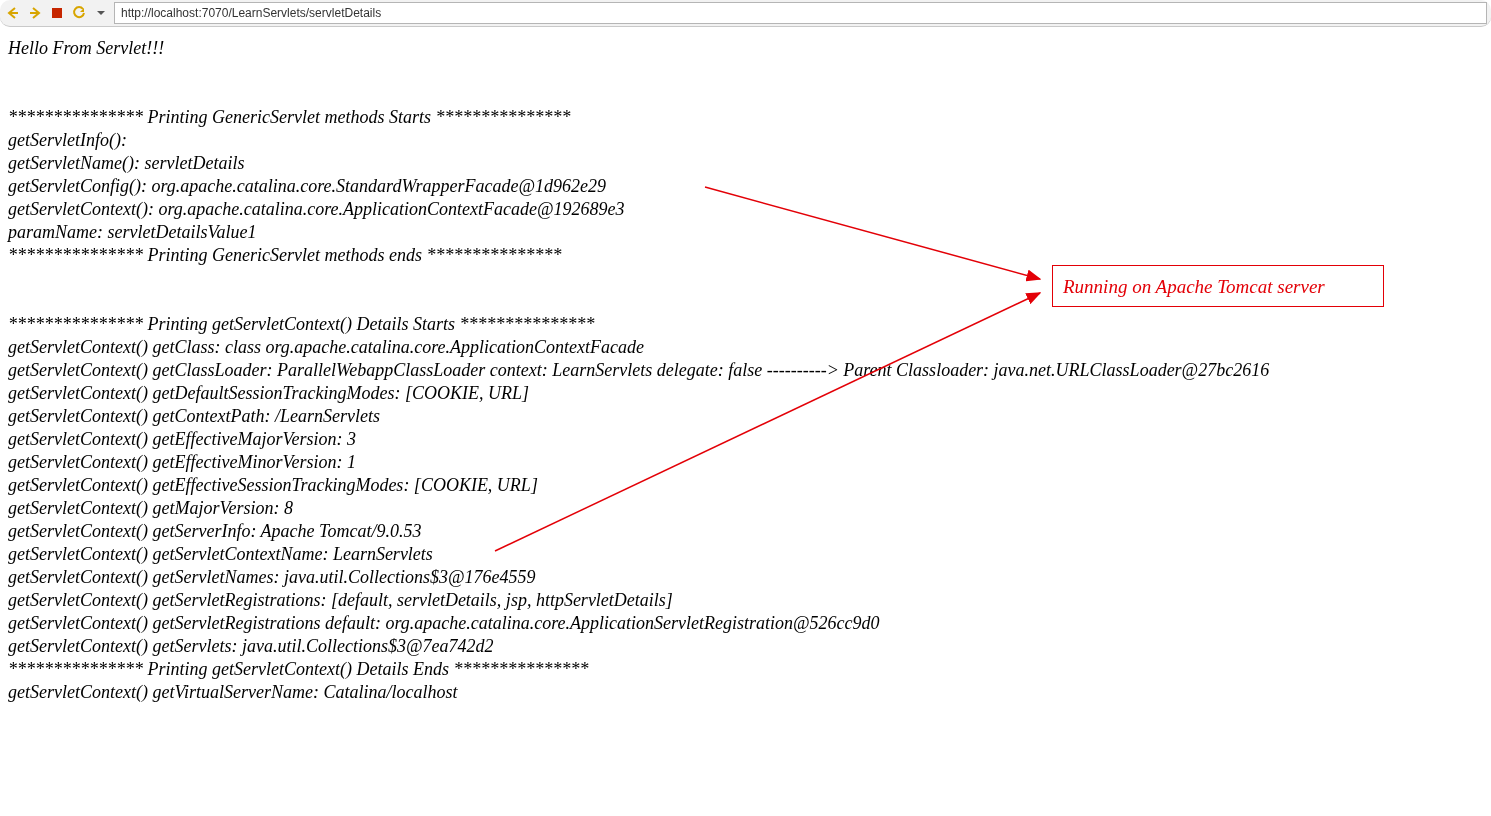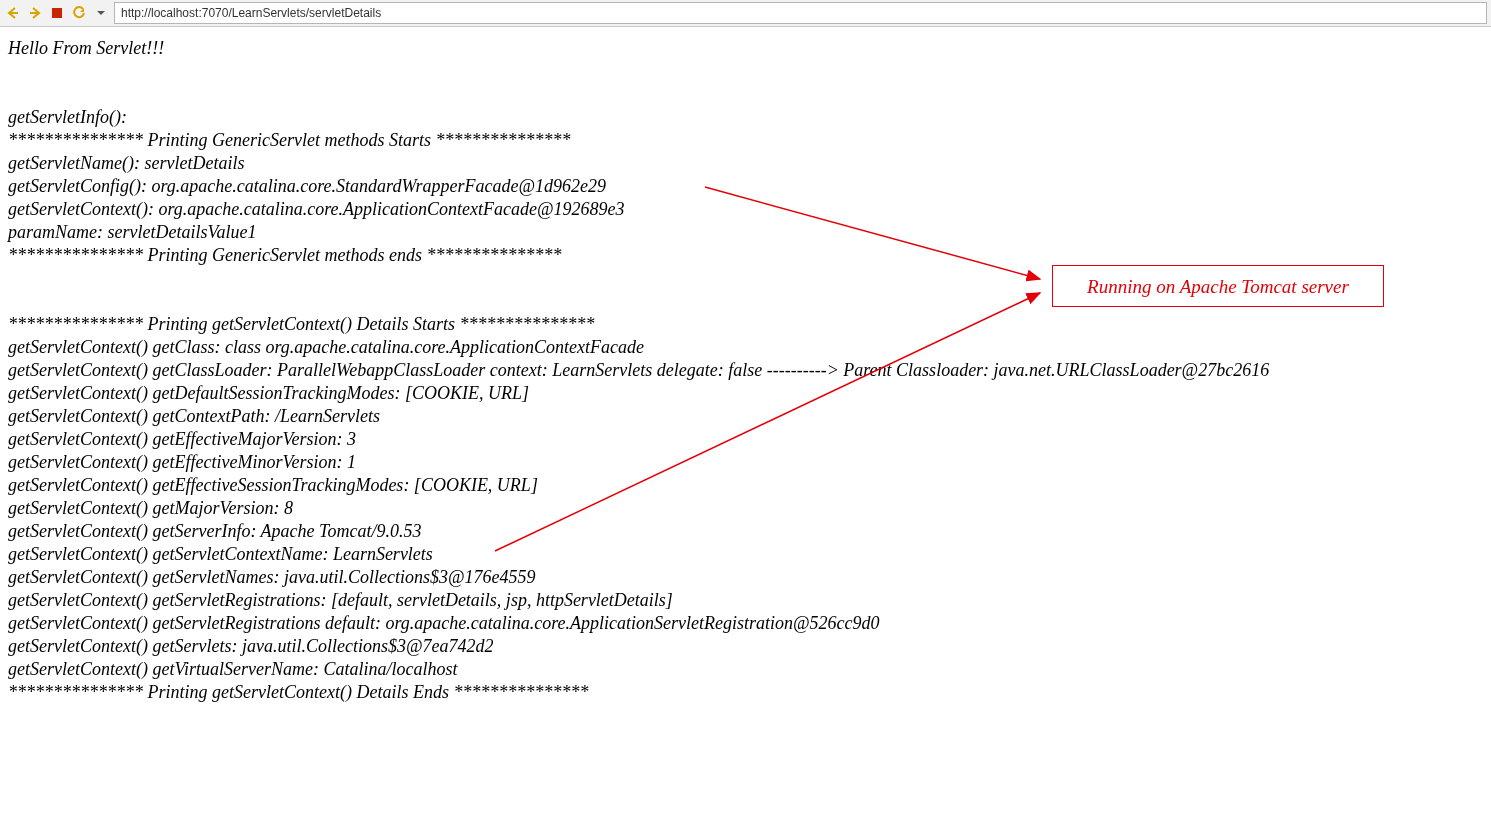--- a/index.html
+++ b/index.html
@@ -13,20 +13,21 @@
     overflow: hidden;
   }
   .toolbar {
     display: flex;
     align-items: center;
     height: 26px;
     padding: 0 4px;
     border-bottom: 1px solid #c9c9c9;
     background: #f2f2f2;
     font-family: "Segoe UI", Tahoma, sans-serif;
+    border-radius: 10px;
   }
   .tool-btn {
     width: 18px;
     height: 18px;
     display: flex;
     align-items: center;
     justify-content: center;
     margin-right: 4px;
   }
   .addr-input {
@@ -52,21 +53,20 @@
     width: 332px;
     height: 42px;
     border: 1.5px solid #e30007;
     color: #e30007;
     display: flex;
     align-items: center;
     padding: 12px 10px;
     font-size: 19px;
     background: #fff;
     box-sizing: border-box;
-    justify-content: center;
   }
   .arrows {
     position: absolute;
     left: 0;
     top: 0;
     pointer-events: none;
   }
 </style>
 </head>
 <body>
@@ -101,22 +101,22 @@
     </svg>
   </div>
   <input class="addr-input" type="text" value="http://localhost:7070/LearnServlets/servletDetails" style="">
 </div>
 
 <div class="content">
   <div id="lines">
       <div>Hello From Servlet!!!</div>
       <div>&nbsp;</div>
       <div>&nbsp;</div>
+      <div>*************** Printing GenericServlet methods Starts ***************</div>
       <div>getServletInfo():</div>
-      <div>*************** Printing GenericServlet methods Starts ***************</div>
       <div>getServletName(): servletDetails</div>
       <div>getServletConfig(): org.apache.catalina.core.StandardWrapperFacade@1d962e29</div>
       <div>getServletContext(): org.apache.catalina.core.ApplicationContextFacade@192689e3</div>
       <div>paramName: servletDetailsValue1</div>
       <div>*************** Printing GenericServlet methods ends ***************</div>
       <div>&nbsp;</div>
       <div>&nbsp;</div>
       <div>*************** Printing getServletContext() Details Starts ***************</div>
       <div>getServletContext() getClass: class org.apache.catalina.core.ApplicationContextFacade</div>
       <div>getServletContext() getClassLoader: ParallelWebappClassLoader context: LearnServlets delegate: false ----------&gt; Parent Classloader: java.net.URLClassLoader@27bc2616</div>
@@ -125,22 +125,22 @@
       <div>getServletContext() getEffectiveMajorVersion: 3</div>
       <div>getServletContext() getEffectiveMinorVersion: 1</div>
       <div>getServletContext() getEffectiveSessionTrackingModes: [COOKIE, URL]</div>
       <div>getServletContext() getMajorVersion: 8</div>
       <div>getServletContext() getServerInfo: Apache Tomcat/9.0.53</div>
       <div>getServletContext() getServletContextName: LearnServlets</div>
       <div>getServletContext() getServletNames: java.util.Collections$3@176e4559</div>
       <div>getServletContext() getServletRegistrations: [default, servletDetails, jsp, httpServletDetails]</div>
       <div>getServletContext() getServletRegistrations default: org.apache.catalina.core.ApplicationServletRegistration@526cc9d0</div>
       <div>getServletContext() getServlets: java.util.Collections$3@7ea742d2</div>
+      <div>*************** Printing getServletContext() Details Ends ***************</div>
       <div>getServletContext() getVirtualServerName: Catalina/localhost</div>
-      <div>*************** Printing getServletContext() Details Ends ***************</div>
     </div>
 
   <svg class="arrows" width="1491" height="816">
     <defs>
       <marker id="ah" markerWidth="10" markerHeight="8" refX="9" refY="4" orient="auto">
         <path d="M0 0 L10 4 L0 8 Z" fill="#e30007"></path>
       </marker>
     </defs>
     <line x1="705" y1="160" x2="1040" y2="252" stroke="#e30007" stroke-width="1.5" marker-end="url(#ah)"></line>
     <line x1="495" y1="524" x2="1040" y2="266" stroke="#e30007" stroke-width="1.5" marker-end="url(#ah)"></line>

